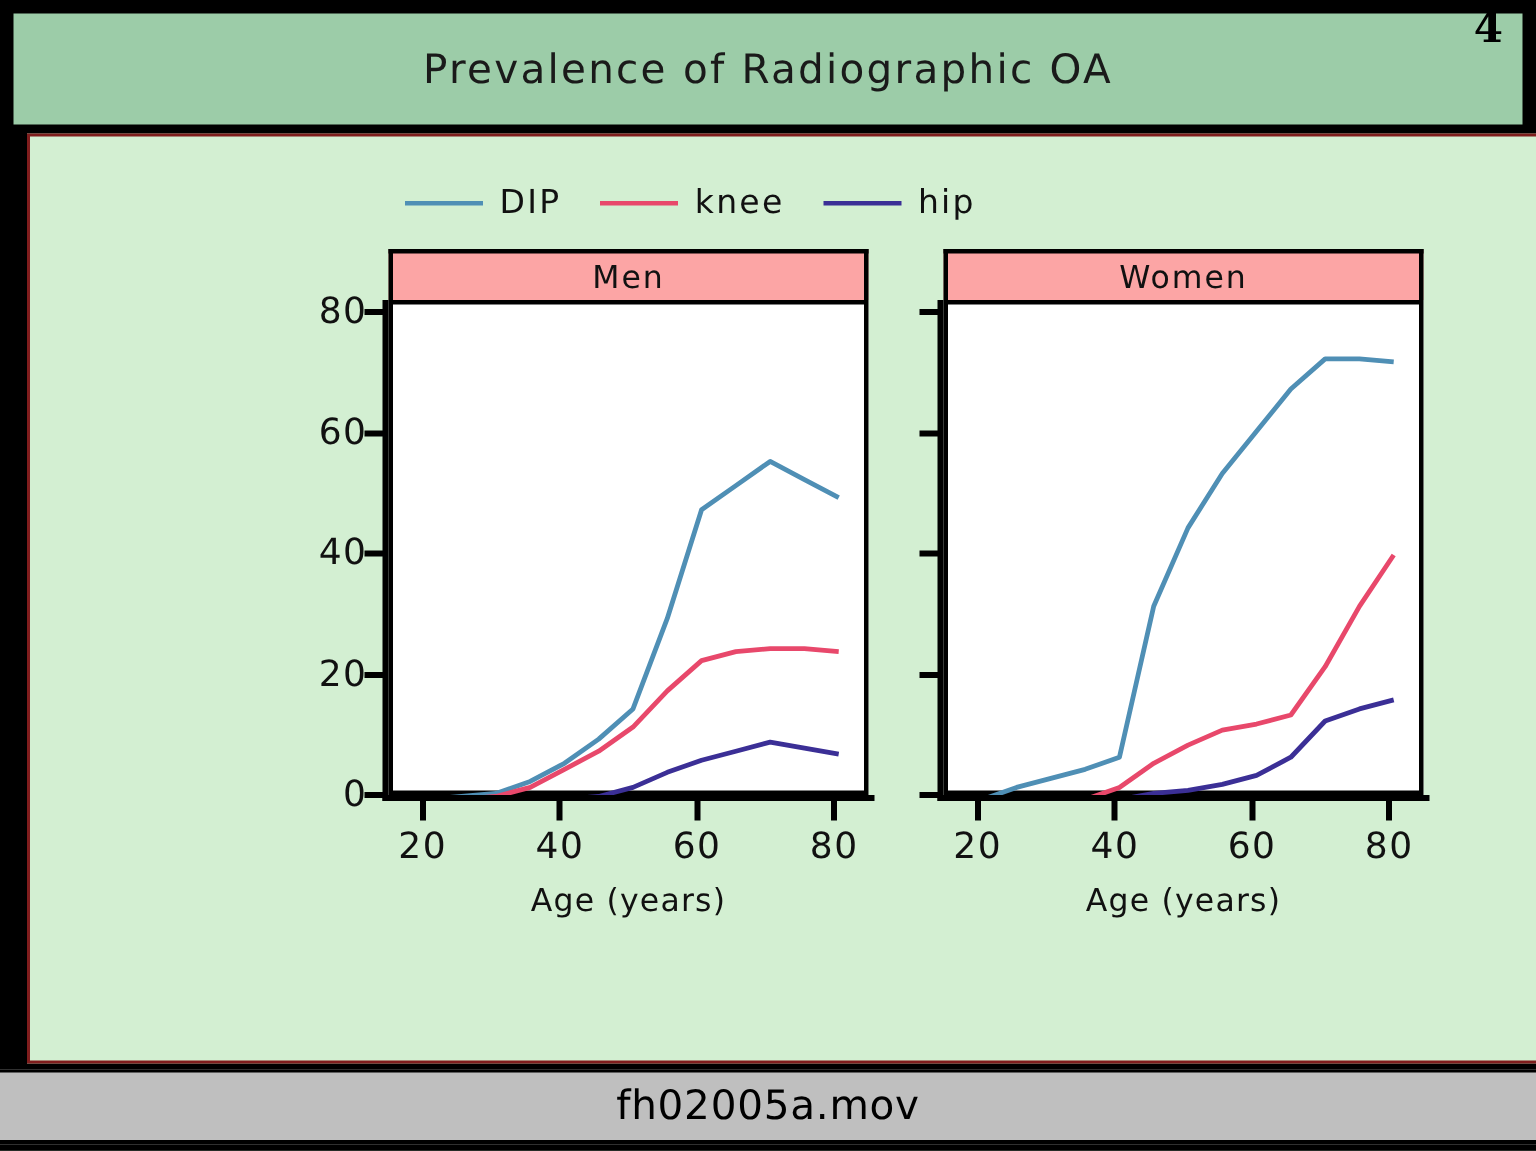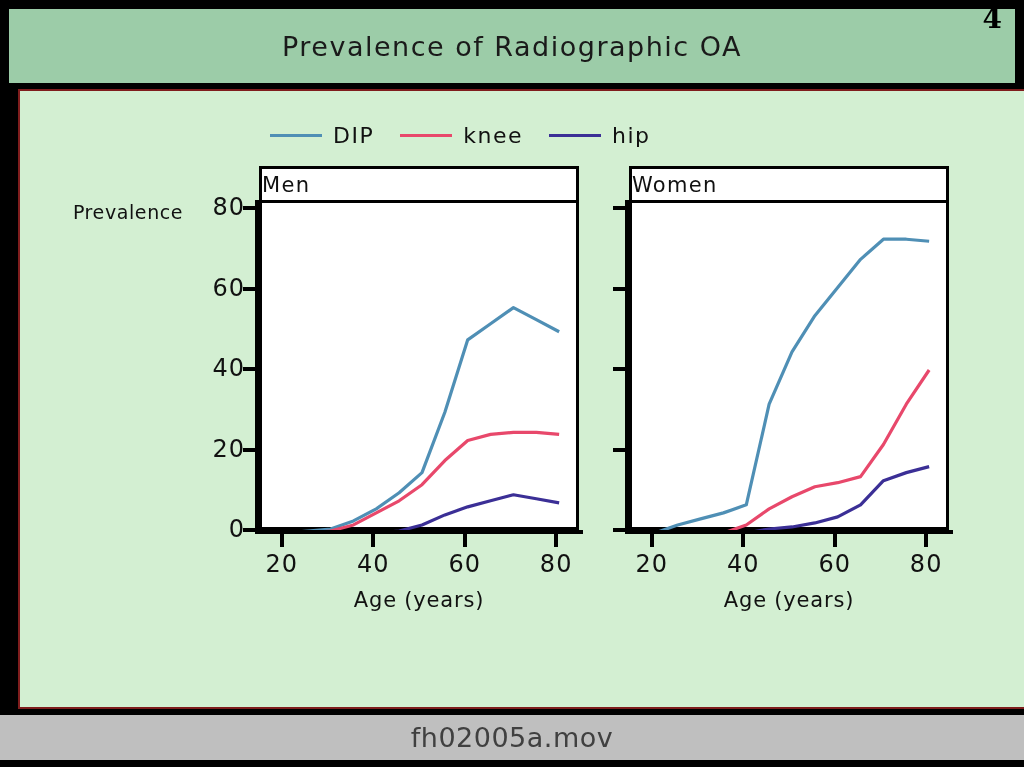--- a/index.html
+++ b/index.html
@@ -127,27 +127,27 @@
     height: 100%;
   }
 
   
   .facet {
     position: absolute;
     top: 75px;
   }
   .facet-strip {
     height: 34px;
-    background: #ffffff;
+    background: #fca5a5;
     border: 3px solid #000000;
     border-bottom: none;
     box-sizing: border-box;
     display: flex;
     align-items: center;
-    justify-content: flex-start;
+    justify-content: center;
   }
   .facet-strip-text {
     font-family: "DejaVu Sans", sans-serif;
     font-size: 21px;
     letter-spacing: 1.3px;
     color: #111111;
   }
   .facet-plot {
     position: relative;
     background: #ffffff;
@@ -210,21 +210,21 @@
     border-bottom: 3px solid #000000;
     box-sizing: border-box;
     display: flex;
     align-items: center;
     justify-content: center;
   }
   .statusbar-text {
     font-family: "DejaVu Sans", sans-serif;
     font-size: 27px;
     letter-spacing: 0.5px;
-    color: #404040;
+    color: #000000;
   }
 </style>
 </head>
 <body>
 
 <div class="slide">
 
   <div class="titlebar">
     <span class="title-text">Prevalence of Radiographic OA</span>
   </div>
@@ -241,21 +241,20 @@
         <span class="legend-swatch" style="background: rgb(232, 72, 107);"></span>
         <span class="legend-label">knee</span>
       </div>
       <div class="legend-item">
         <span class="legend-swatch" style="background: rgb(59, 47, 150);"></span>
         <span class="legend-label">hip</span>
       </div>
     </div>
 
     <div class="ylabel">
-      <div>Prevalence</div>
     </div>
 
     <div class="yticks-holder" id="yticks-holder">
         <div class="ytick" style="top: 439px;">0</div>
         <div class="ytick" style="top: 358.512px;">20</div>
         <div class="ytick" style="top: 278.024px;">40</div>
         <div class="ytick" style="top: 197.537px;">60</div>
         <div class="ytick" style="top: 117.049px;">80</div>
       </div>
 

